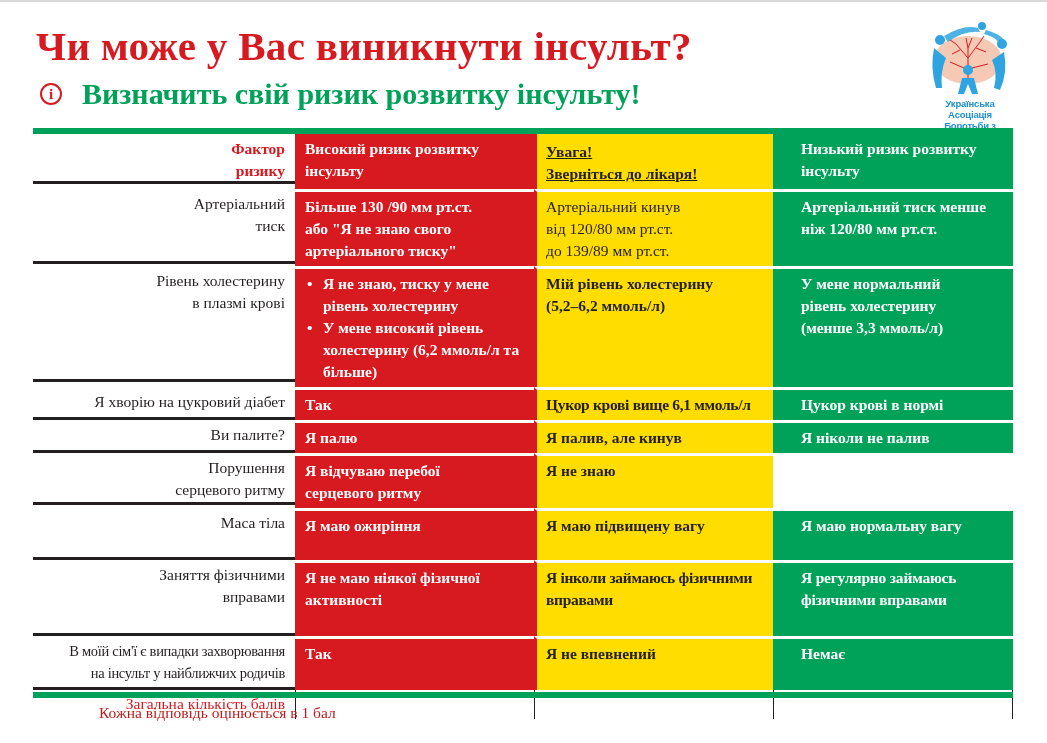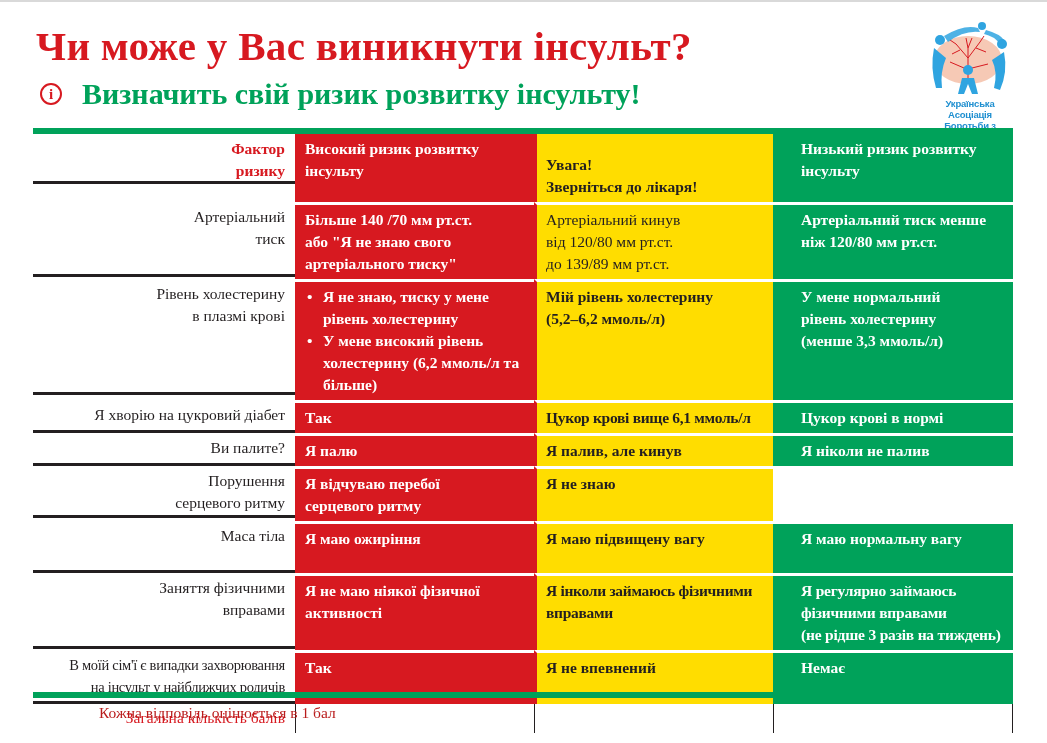--- a/index.html
+++ b/index.html
@@ -21,21 +21,21 @@
   .row + .row { }
   .cell { padding: 4px 10px; font-size: 15.5px; line-height: 22px; font-weight: bold; }
   .c-factor { width: 262px; text-align: right; color: #231f20; font-weight: normal; padding-right: 10px; border-bottom: 3px solid #231f20; }
   .c-high { width: 239px; background: #d71920; color: #ffffff; }
   .c-mid { width: 239px; background: #ffdd00; color: #231f20; border-left: 3px solid #d71920; padding-left: 9px; }
   .c-low { width: 240px; background: #00a25a; color: #ffffff; padding-left: 28px; }
   .sep .c-high, .sep .c-mid, .sep .c-low { border-top: 3px solid #ffffff; }
   .sep .c-mid { border-top: 3px solid #ffffff; }
 
   .hdr .c-factor { color: #d71920; font-weight: bold; }
-  .hdr .c-mid { padding-top: 20px; }
+  .hdr .c-mid { padding-top: 7px; text-decoration: underline; }
 
   ul.bullets { list-style: none; }
   ul.bullets li { position: relative; padding-left: 18px; }
   ul.bullets li::before { content: "\2022"; position: absolute; left: 2px; top: 0; }
 
   .total .c-factor { color: #d71920; font-weight: normal; border-bottom: none; }
   .total .c-blank { width: 239px; height: 29px; background: #ffffff; border-left: 1.5px solid #231f20; }
   .total .c-blank.last { width: 240px; border-right: 1.5px solid #231f20; }
 
   .footnote { position: absolute; left: 99px; top: 704px; font-size: 15.5px; font-weight: normal; color: #b91c1c; white-space: nowrap; }
@@ -91,21 +91,21 @@
     </div>
     <div class="cell c-low">Низький ризик розвитку інсульту</div>
   </div>
 
   <div class="row sep">
     <div class="cell c-factor" style="height:75px;">
       <div>Артеріальний</div>
       <div>тиск</div>
     </div>
     <div class="cell c-high">
-      <div>Більше 140 /70 мм рт.ст.</div>
+      <div>Більше 130 /90 мм рт.ст.</div>
       <div>або "Я не знаю свого</div>
       <div>артеріального тиску"</div>
     </div>
     <div class="cell c-mid" style="font-weight:normal;">
       <div>Артеріальний кинув</div>
       <div>від 120/80 мм рт.ст.</div>
       <div>до 139/89 мм рт.ст.</div>
     </div>
     <div class="cell c-low">
       <div>Артеріальний тиск менше</div>
@@ -177,21 +177,20 @@
       <div>Я не маю ніякої фізичної</div>
       <div>активності</div>
     </div>
     <div class="cell c-mid" style="letter-spacing:-0.3px;">
       <div style="white-space:nowrap;">Я інколи займаюсь фізичними</div>
       <div>вправами</div>
     </div>
     <div class="cell c-low" style="letter-spacing:-0.2px;">
       <div>Я регулярно займаюсь</div>
       <div>фізичними вправами</div>
-      <div style="white-space:nowrap;">(не рідше 3 разів на тиждень)</div>
     </div>
   </div>
 
   <div class="row sep">
     <div class="cell c-factor" style="height:54px; font-size:14.5px; letter-spacing:-0.3px; padding-left:0; white-space:nowrap;">
       <div>В моїй сім'ї є випадки захворювання</div>
       <div>на інсульт у найближчих родичів</div>
     </div>
     <div class="cell c-high">Так</div>
     <div class="cell c-mid">Я не впевнений</div>

